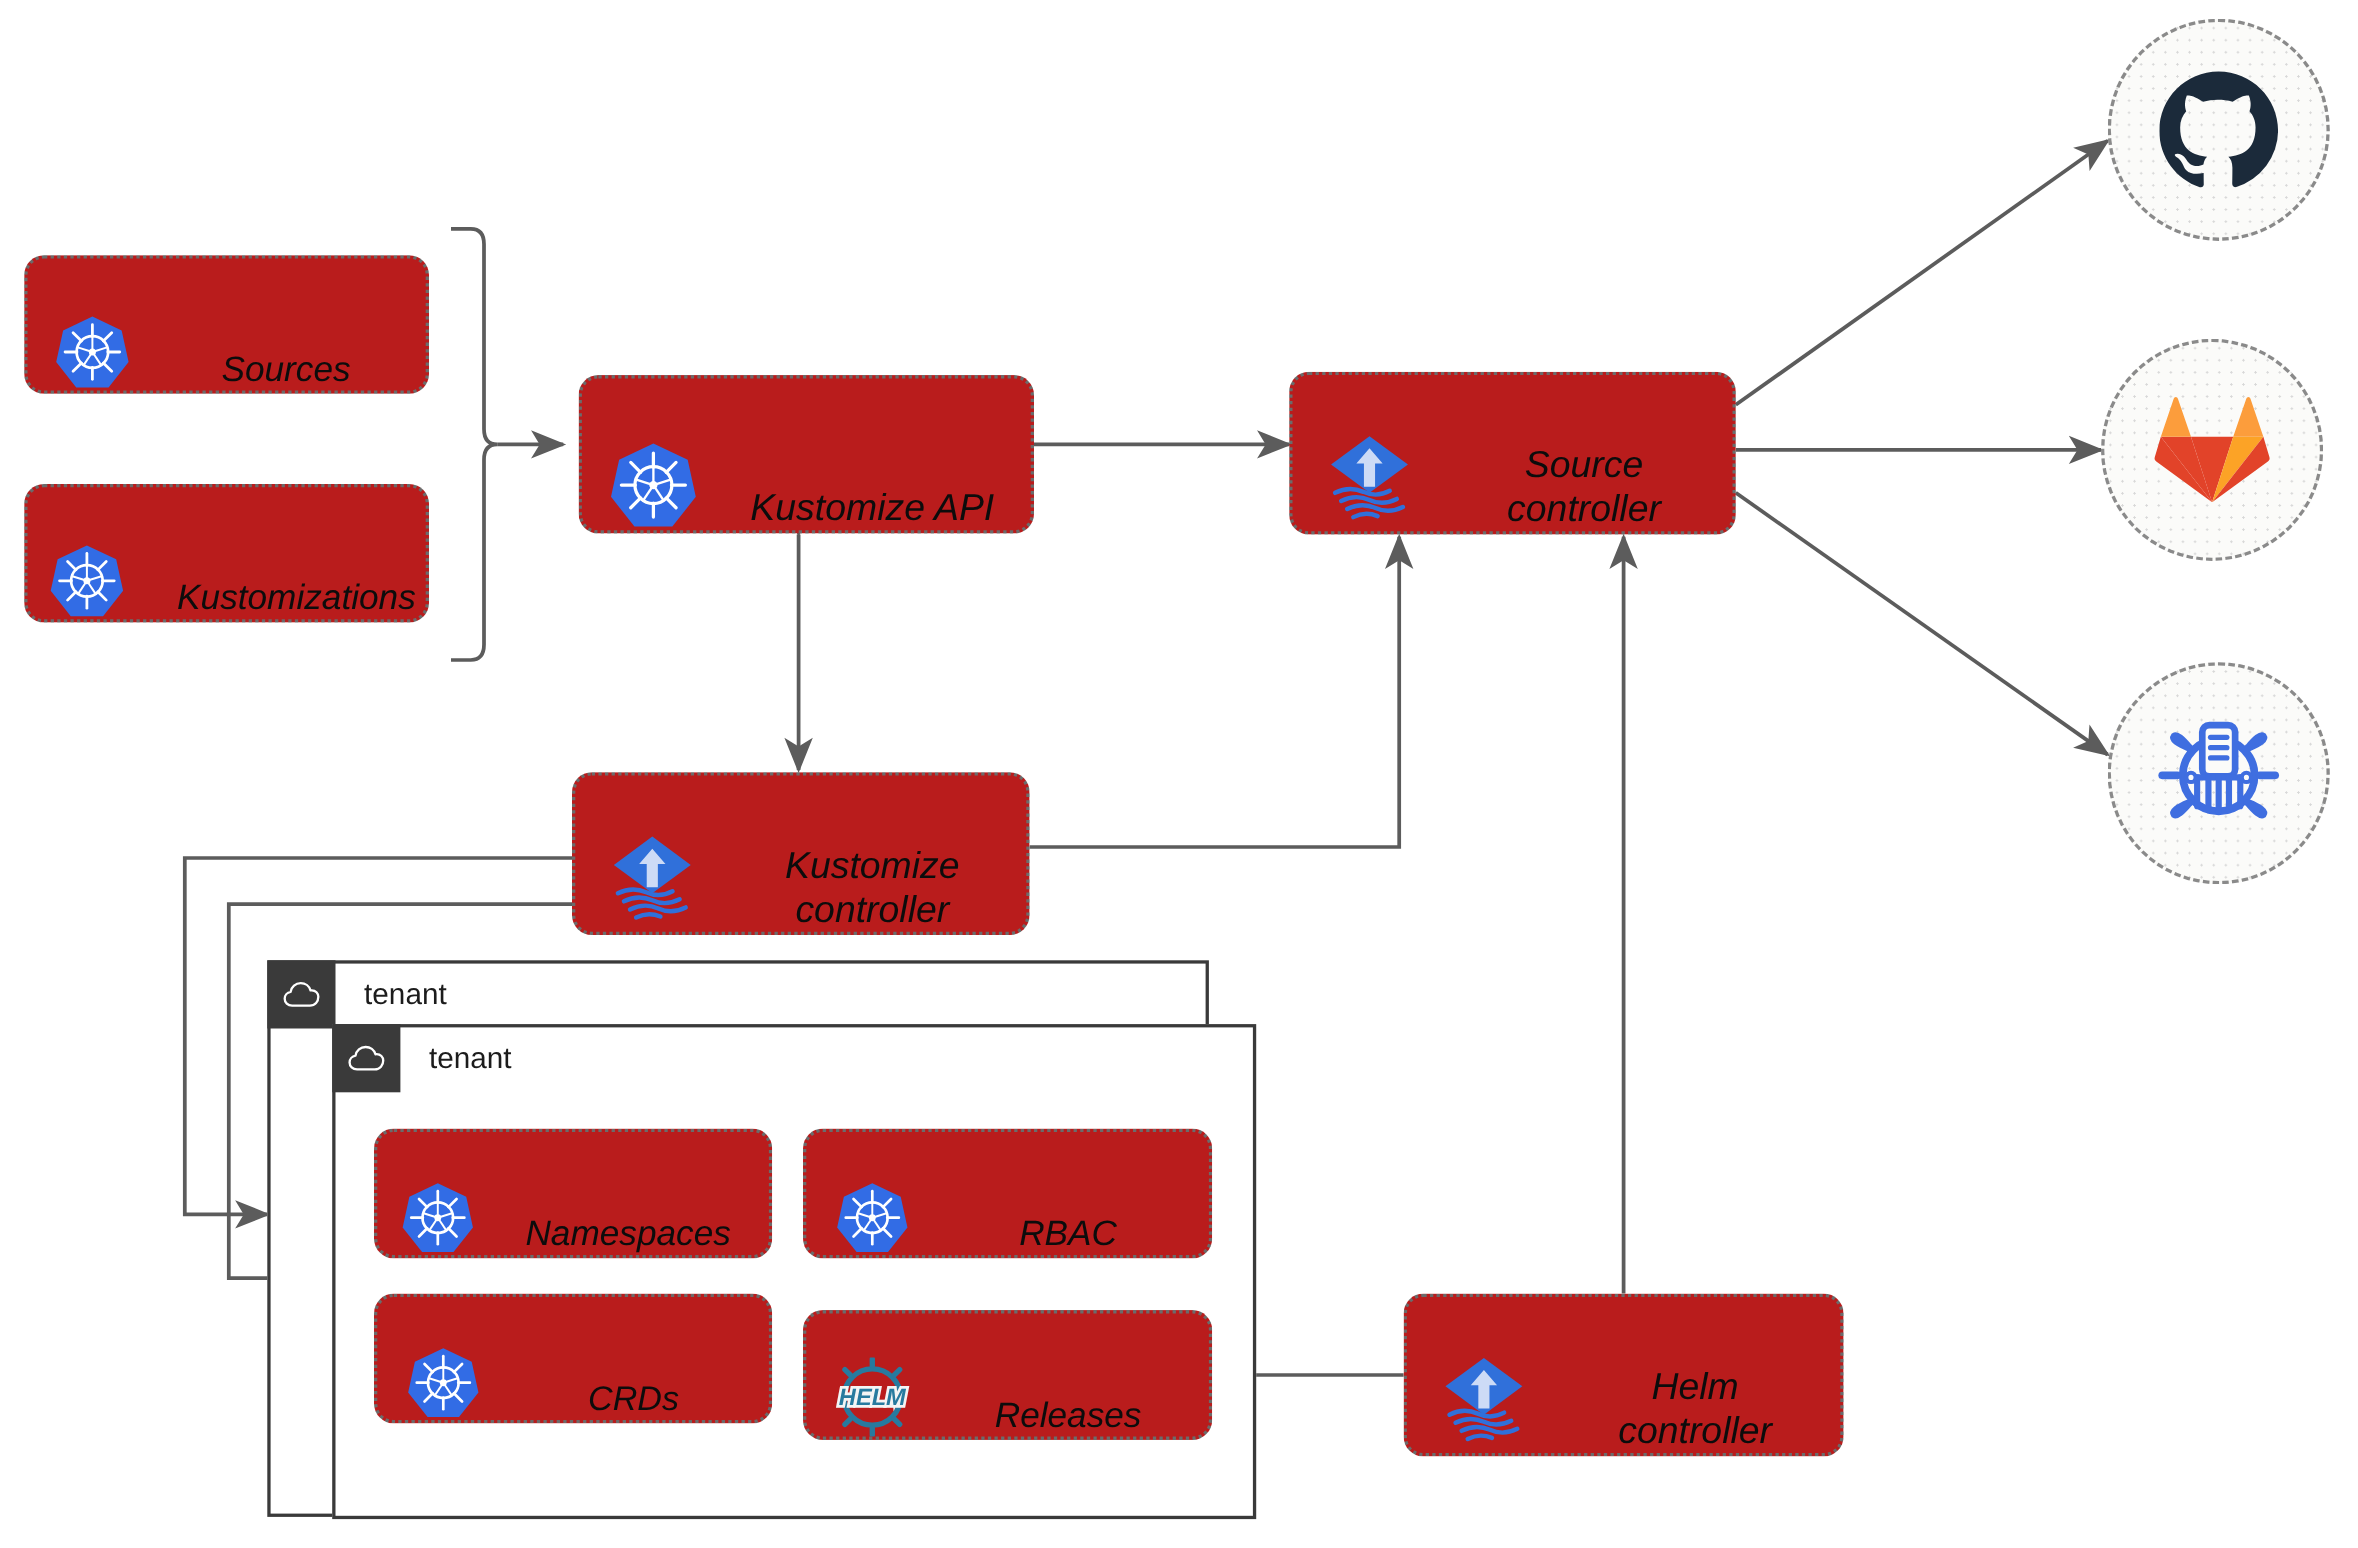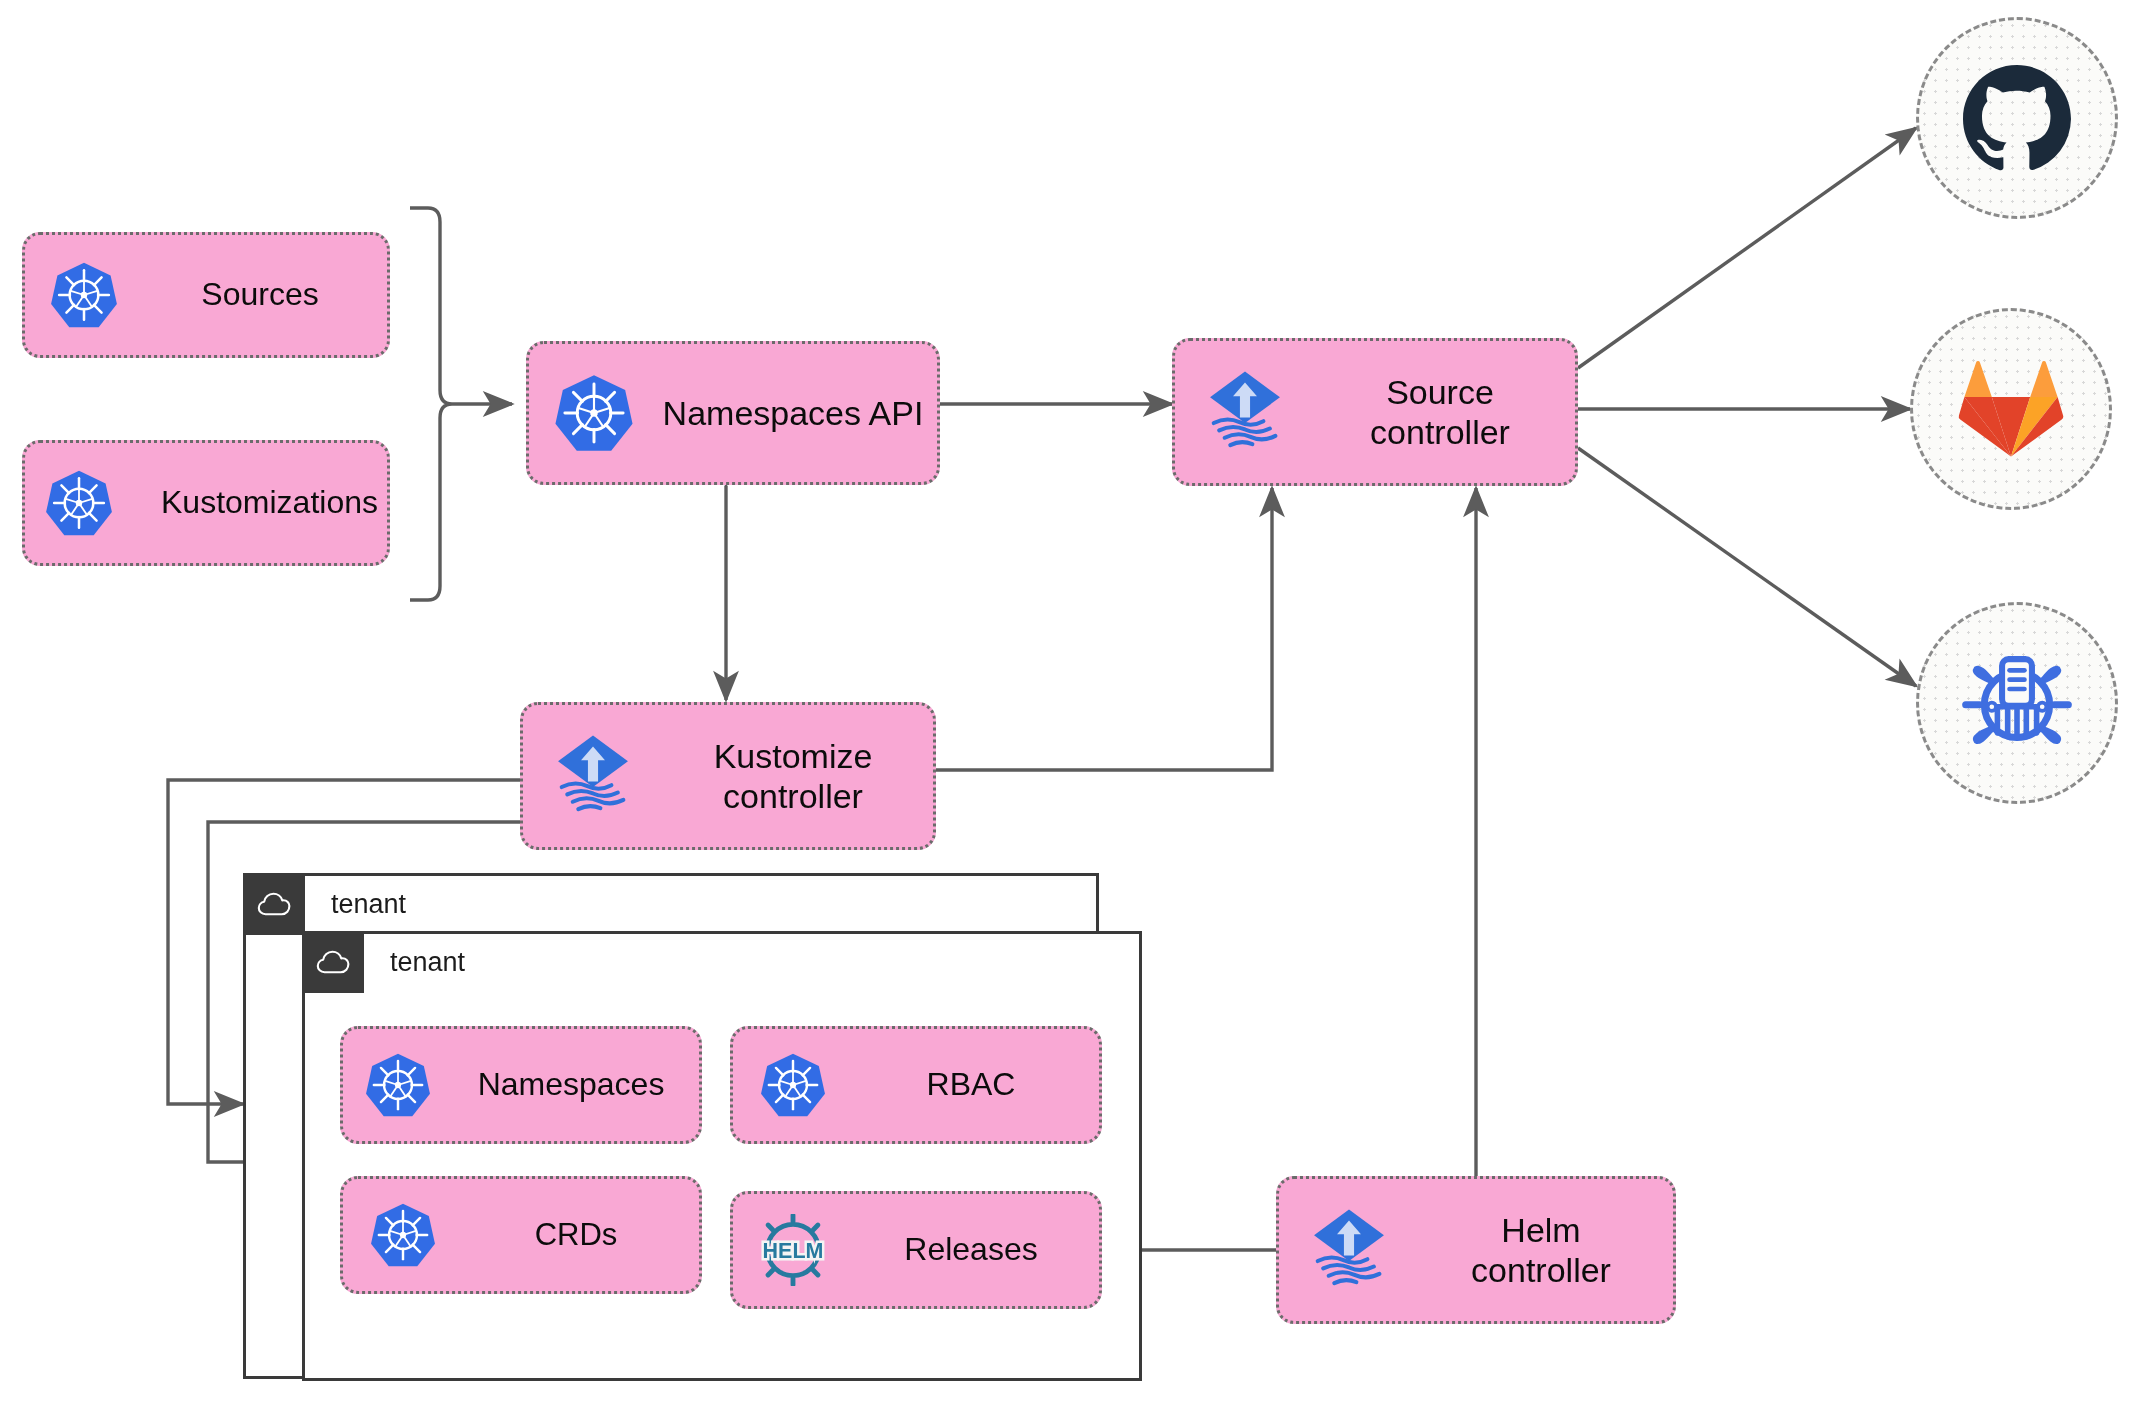--- a/index.html
+++ b/index.html
@@ -2,26 +2,27 @@
 <html><head>
 <meta charset="utf-8">
 <style>
   html,body{margin:0;padding:0;background:#ffffff;}
   body{font-family:"Liberation Sans","DejaVu Sans",sans-serif;}
   #canvas{position:relative;width:2144px;height:1407px;background:#fff;overflow:hidden;}
 
   
   .node{
     position:absolute;
-    background:#f9a8d4;
+    background:#b91c1c;
     border:3px dotted #6b6b6b;
     border-radius:18px;
     box-sizing:border-box;
     display:flex;
-    align-items:center;
+    align-items:flex-end;
+    font-style:italic;
   }
   .node .ico{
     flex:0 0 auto;
     display:flex;align-items:center;justify-content:center;
   }
   .node .lbl{
     flex:1 1 auto;
     text-align:center;
     color:#0c0c0c;
     line-height:1.18;
@@ -215,21 +216,21 @@
         </g>
         <g fill="none" stroke="#ffffff" stroke-width="2.6">
           <path d="M50 30 L50 50"></path>
             <path d="M69 44 L50 50"></path>
             <path d="M62 68 L50 50"></path>
           <path d="M38 68 L50 50"></path>
             <path d="M31 44 L50 50"></path>
         </g>
       </svg>
     </div>
-    <div class="lbl" style="font-size:34px;">Namespaces API</div>
+    <div class="lbl" style="font-size:34px;">Kustomize API</div>
   </div>
 
   <div class="node" style="left:1172px;top:338px;width:406px;height:148px;">
     <div class="ico" style="width:140px;">
       <svg width="92" height="92" viewBox="0 0 100 100" aria-hidden="true">
         <path d="M50 6 L88 34 L50 62 L12 34 Z" fill="#3070da"></path>
         <path d="M50 18 L63 33 L55.5 33 L55.5 56 L44.5 56 L44.5 33 L37 33 Z" fill="#cddbf6"></path>
         <g stroke="#3070da" stroke-width="4.4" fill="none" stroke-linecap="round">
           <path d="M16 62 Q 30 55 44 61 Q 57 67 70 60"></path>
           <path d="M22 70 Q 36 63 50 69 Q 63 75 77 68"></path>

